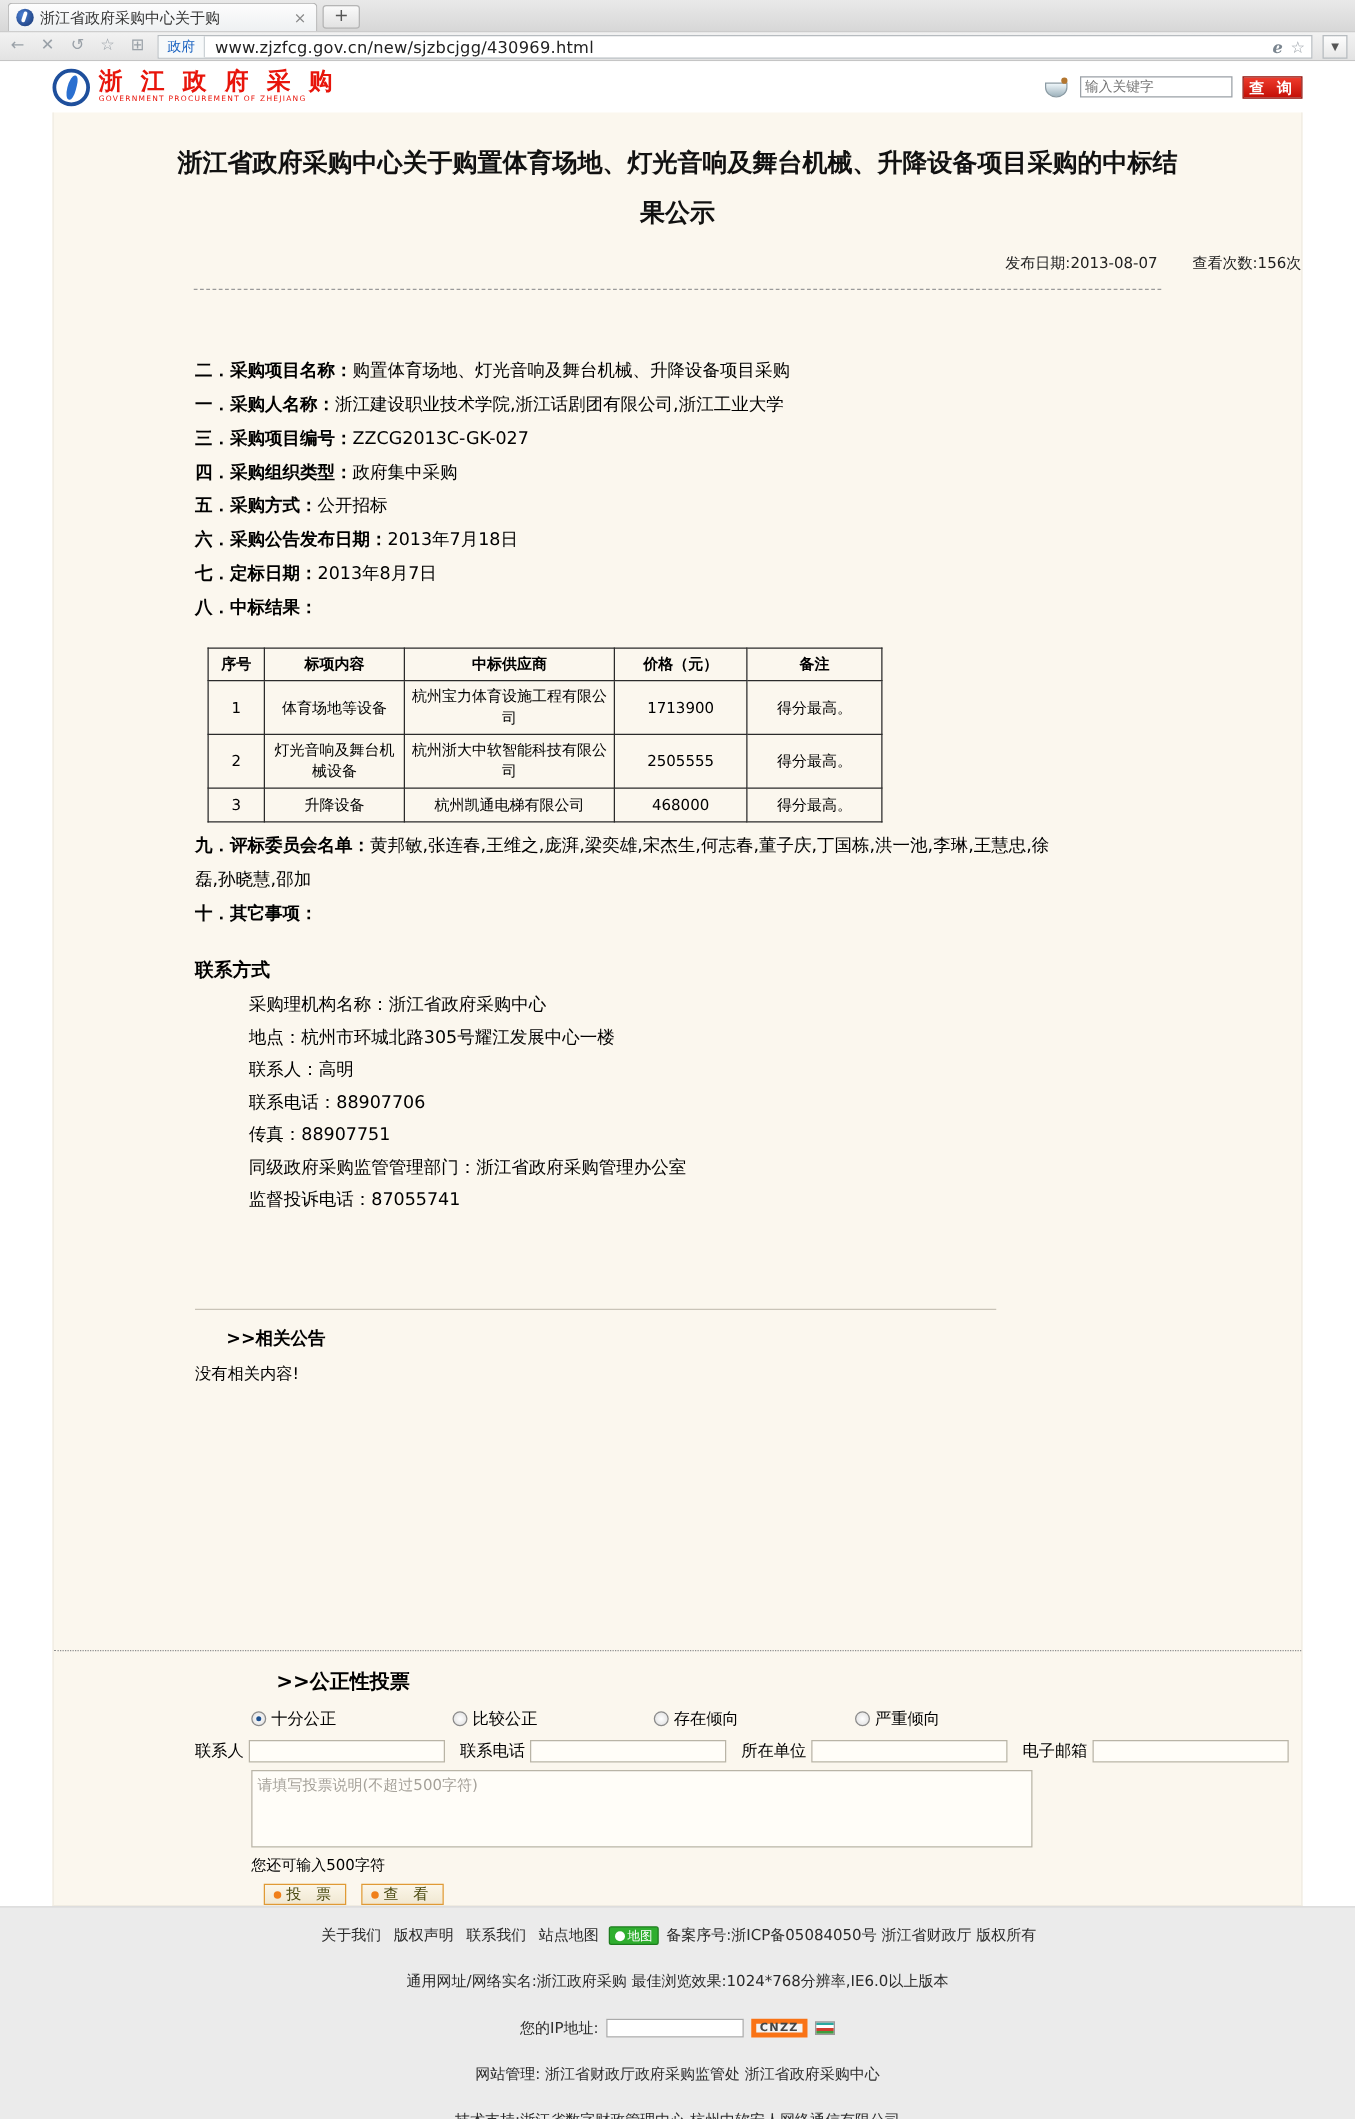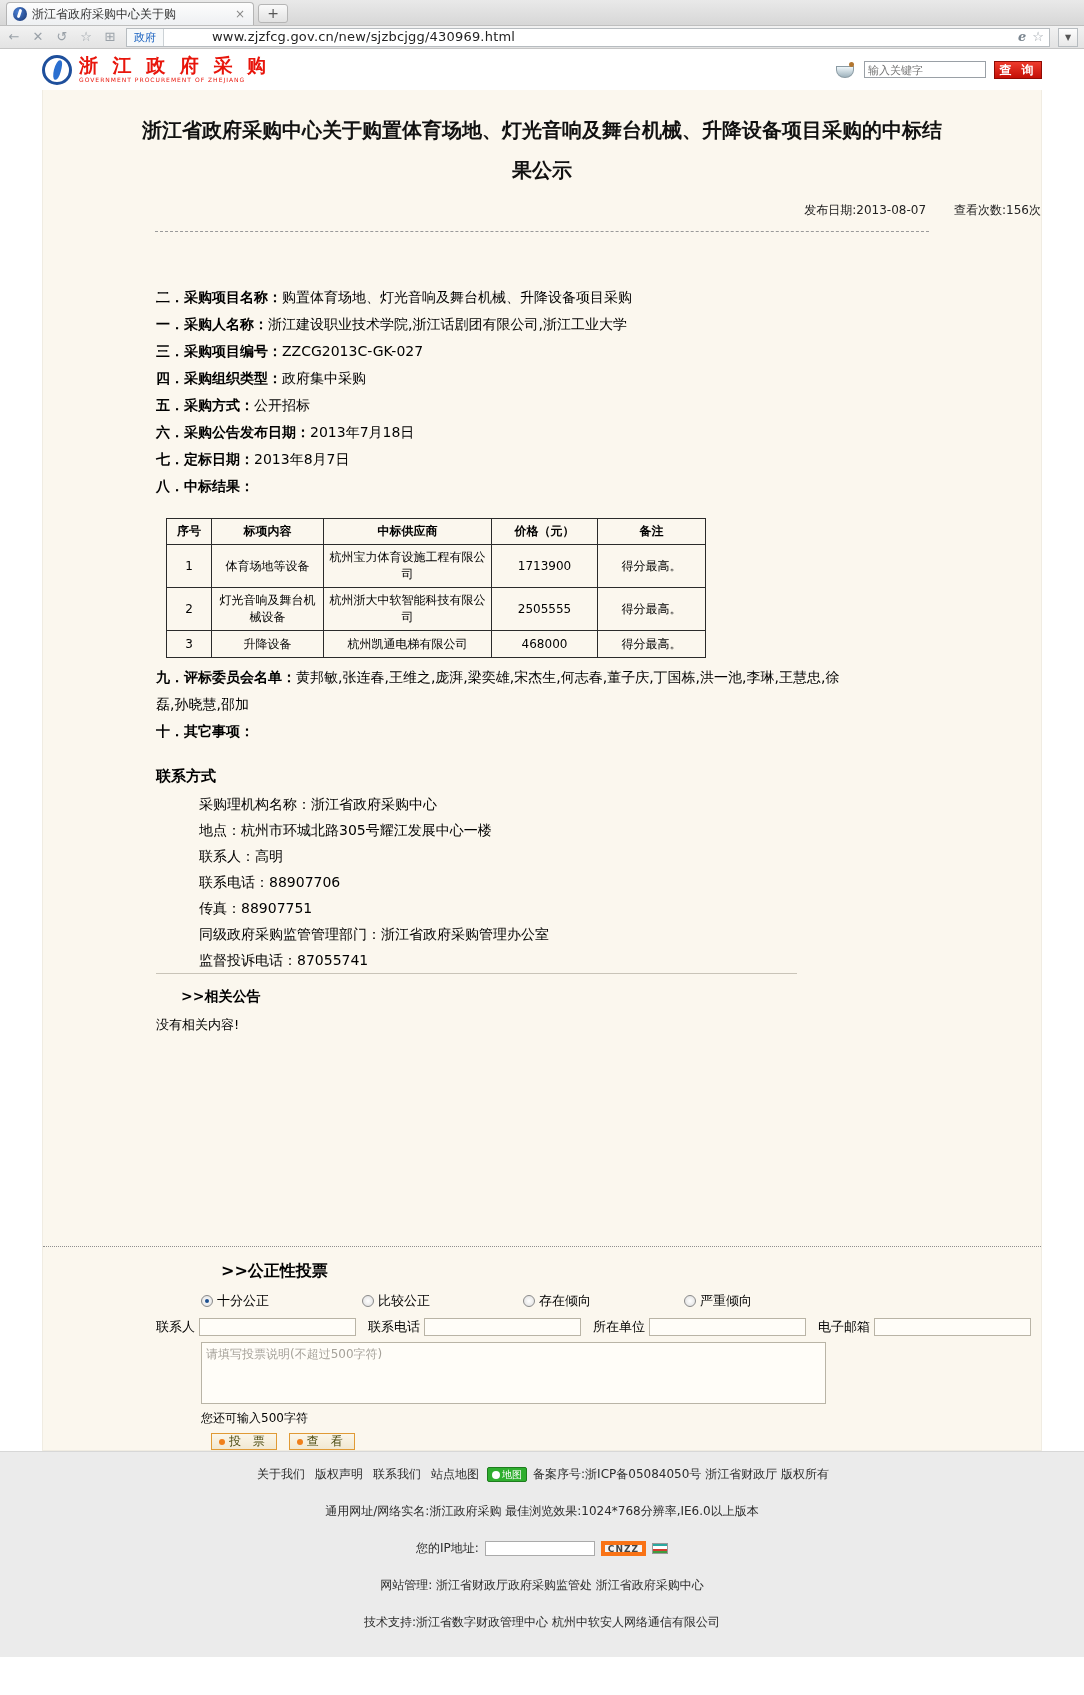--- a/index.html
+++ b/index.html
@@ -10,21 +10,21 @@
   .tabbar { height:26px; background:linear-gradient(#e9e9e9,#d7d7d7); display:flex; align-items:flex-end; padding-left:6px; border-bottom:1px solid #bfbfbf; }
   .tab { width:248px; height:23px; background:linear-gradient(#fdfdfd,#eef0f2); border:1px solid #b5b5b5; border-bottom:none; border-radius:4px 4px 0 0; display:flex; align-items:center; padding:0 6px; gap:5px; }
   .tab-favicon { width:14px; height:14px; border-radius:50%; background:radial-gradient(circle at 35% 35%, #4a7fd4, #16336e); flex:0 0 auto; position:relative; }
   .tab-favicon::after{ content:""; position:absolute; left:5px; top:2px; width:3px; height:9px; background:#fff; border-radius:2px; transform:rotate(18deg); }
   .tab-title { font-size:12px; color:#333; white-space:nowrap; overflow:hidden; flex:1; }
   .tab-close { font-size:12px; color:#888; padding:0 2px; cursor:default; }
   .newtab { width:30px; height:19px; margin-left:4px; margin-bottom:2px; background:linear-gradient(#fafafa,#e2e2e2); border:1px solid #b5b5b5; border-radius:3px; font-size:14px; color:#555; text-align:center; line-height:17px; }
 
   .toolbar { height:23px; background:linear-gradient(#f2f2f2,#e3e3e3); border-bottom:1px solid #c5c5c5; display:flex; align-items:center; padding:0 6px; gap:8px; }
   .tool-ico { color:#9aa1a8; font-size:13px; width:16px; text-align:center; line-height:16px; }
-  .urlbox { flex:1; height:19px; background:#fff; border:1px solid #b7bcc0; display:flex; align-items:flex-start;gap:40px; }
+  .urlbox { flex:1; height:19px; background:#fff; border:1px solid #b7bcc0; display:flex; align-items:flex-end; }
   .url-prefix { height:100%; border-right:1px solid #ccd2d6; padding:0 7px; font-size:11px; color:#1a62c0; display:flex; align-items:center; background:#f7f9fa; }
   .url-text { flex:1; font-size:13px; color:#222; padding-left:8px; letter-spacing:.2px; }
   .url-right { display:flex; align-items:center; gap:6px; padding-right:5px; }
   .e-ico { font-family:"DejaVu Serif",serif; font-style:italic; font-weight:bold; color:#7a8globalsa; color:#7a858f; font-size:13px; }
   .star-ico { color:#9aa1a8; font-size:13px; }
   .dd-btn { width:20px; height:19px; border:1px solid #b7bcc0; background:linear-gradient(#fdfdfd,#e8e8e8); font-size:8px; color:#555; text-align:center; line-height:18px; }
 
   
   .siteheader { height:41px; background:#fff; display:flex; align-items:center; padding:0 42px; }
   .logo { display:flex; align-items:center; gap:7px; }
@@ -55,21 +55,21 @@
   table.result th, table.result td { border:1px solid #2b2b2b; font-size:12px; color:#000; text-align:center; vertical-align:middle; padding:2px 4px; }
   table.result th { font-weight:bold; height:26px; }
   .col-no{width:45px;} .col-item{width:112px;} .col-sup{width:168px;} .col-price{width:106px;} .col-note{width:108px;}
   tr.r-tall td { height:43px; }
   tr.r-short td { height:27px; }
 
   .contact { margin:16px 0 0 113px; font-size:14px; color:#000; }
   .contact-h { font-weight:bold; font-size:15px; line-height:30px; }
   .contact-line { line-height:26px; margin-left:43px; }
 
-  .related { }
+  .related { margin-top:74px; }
   .related-rule { border-top:1px solid #c9c4b8; margin:0 244px 0 113px; }
   .related-h { font-weight:bold; font-size:14px; margin:14px 0 0 138px; color:#000; }
   .related-empty { font-size:13px; margin:10px 0 0 113px; color:#000; }
 
   .vote { margin-top:212px; }
   .dot-sep { border-top:1px dotted #8f8f8f; }
   .vote-h { font-weight:bold; font-size:16px; margin:14px 0 0 178px; color:#000; }
   .vote-options { display:flex; margin:10px 0 0 158px; font-size:13px; color:#000; }
   .vote-opt { width:161px; display:flex; align-items:center; gap:4px; }
   .radio { width:12px; height:12px; border-radius:50%; border:1px solid #8a8a8a; background:radial-gradient(#fff,#dcdcdc); position:relative; flex:0 0 auto; }

